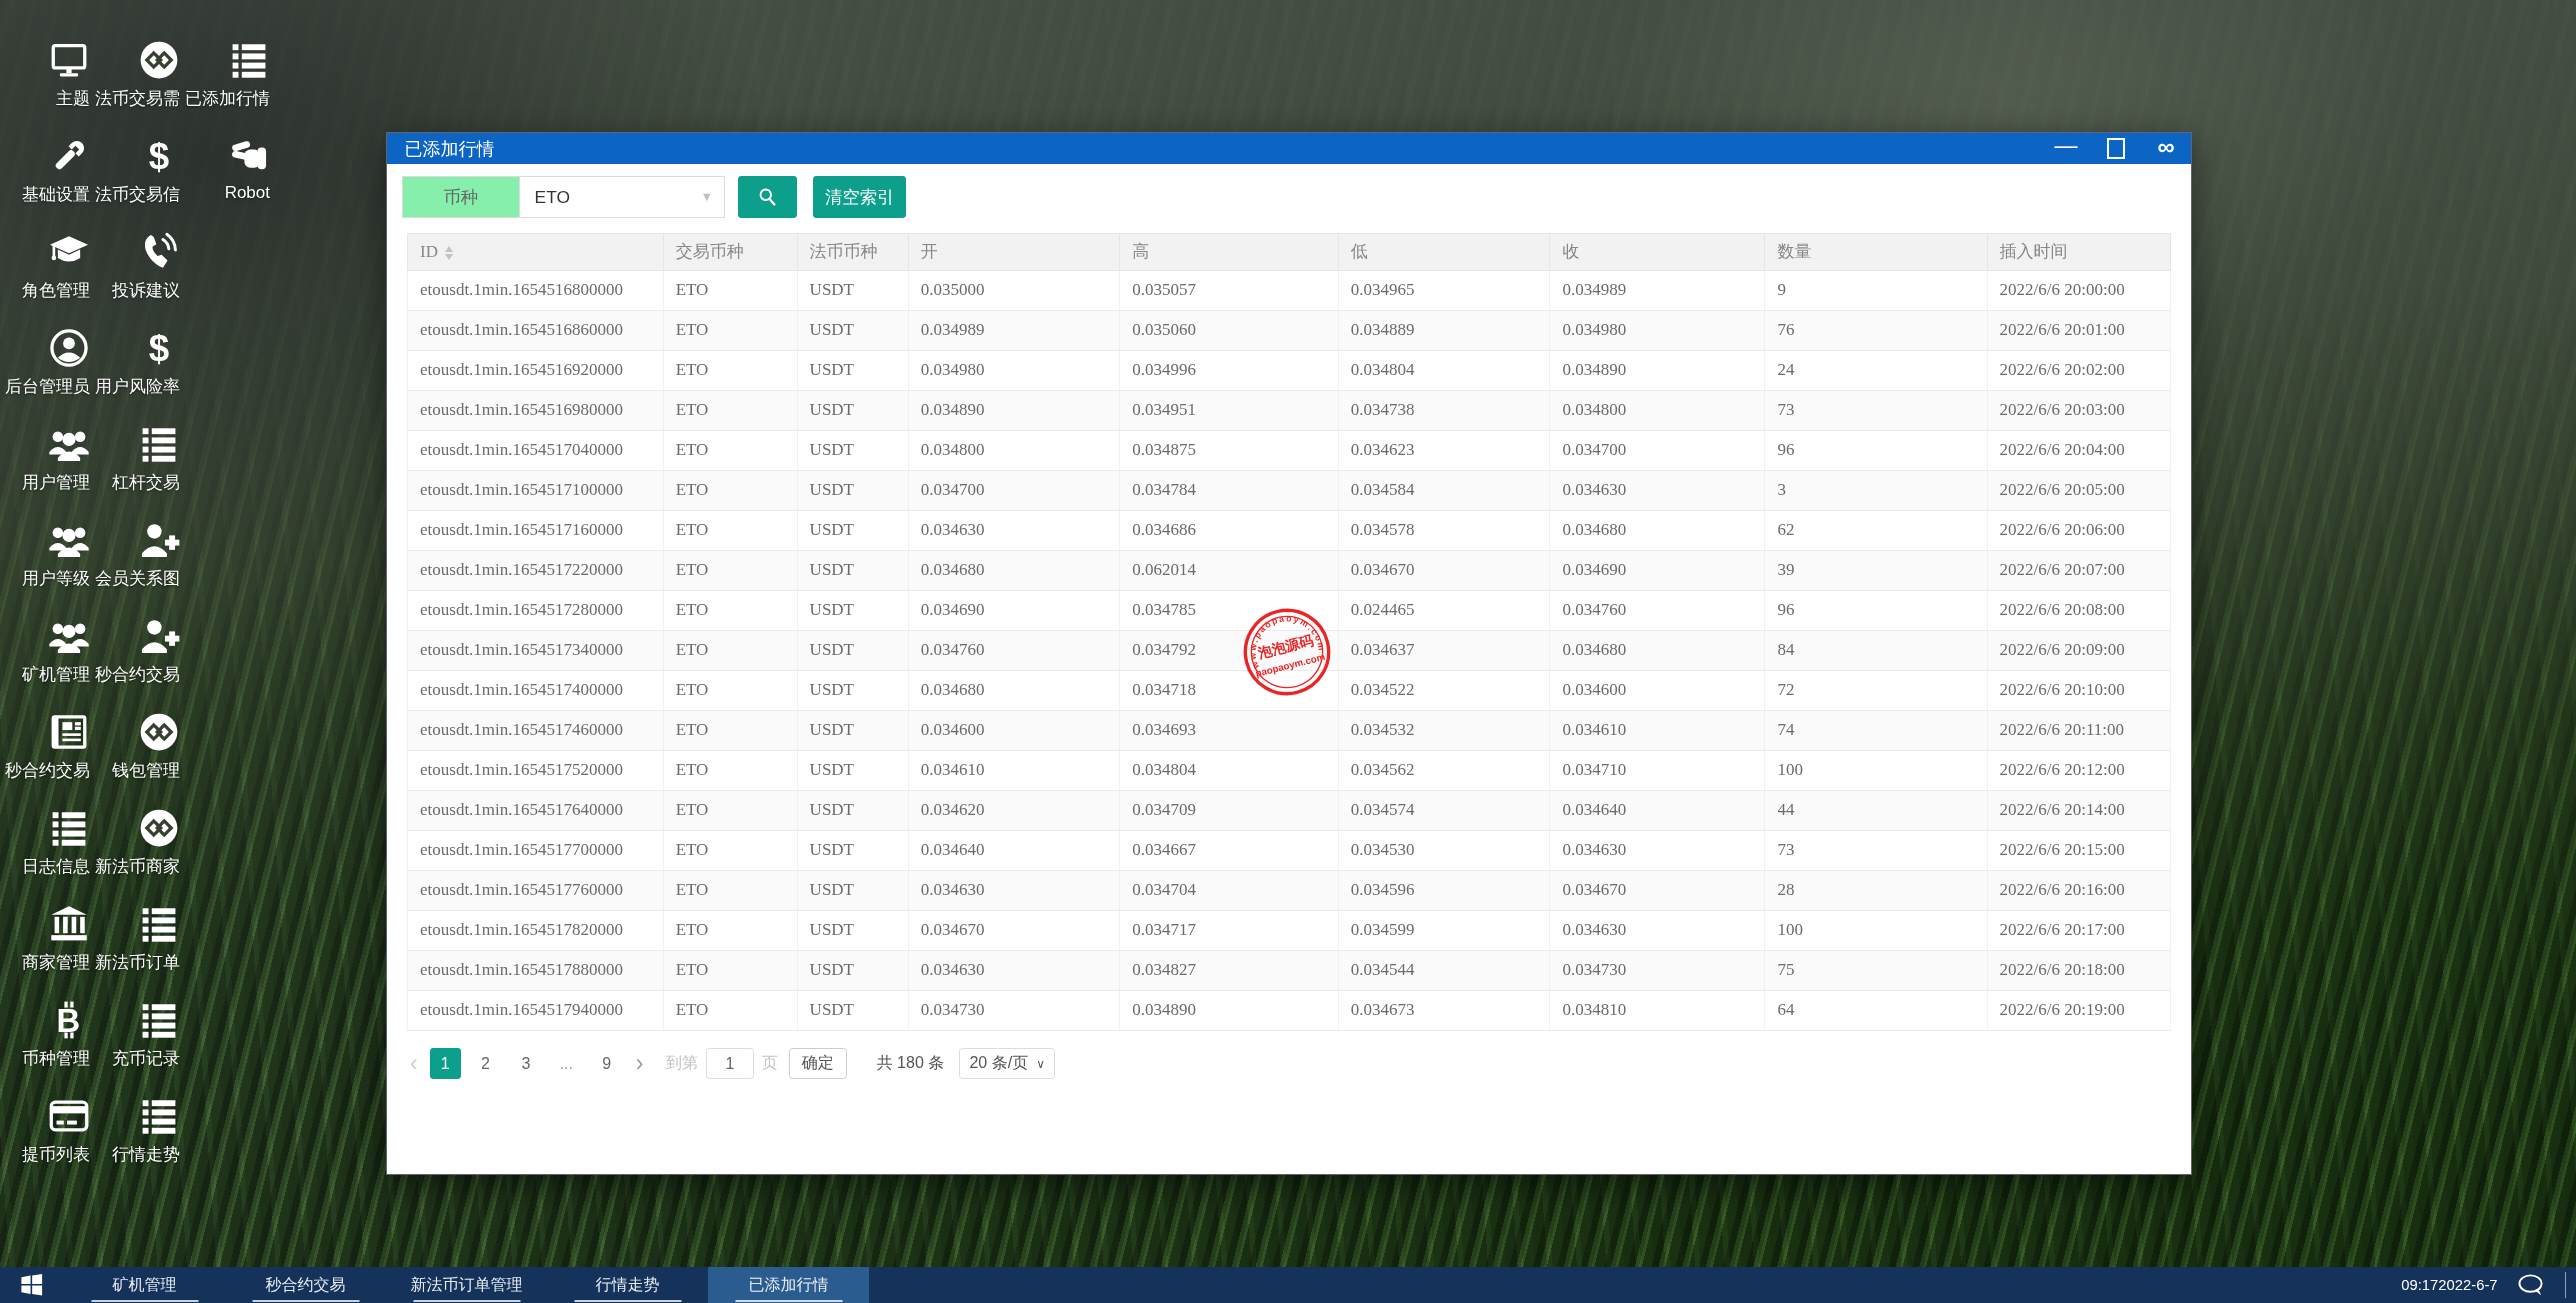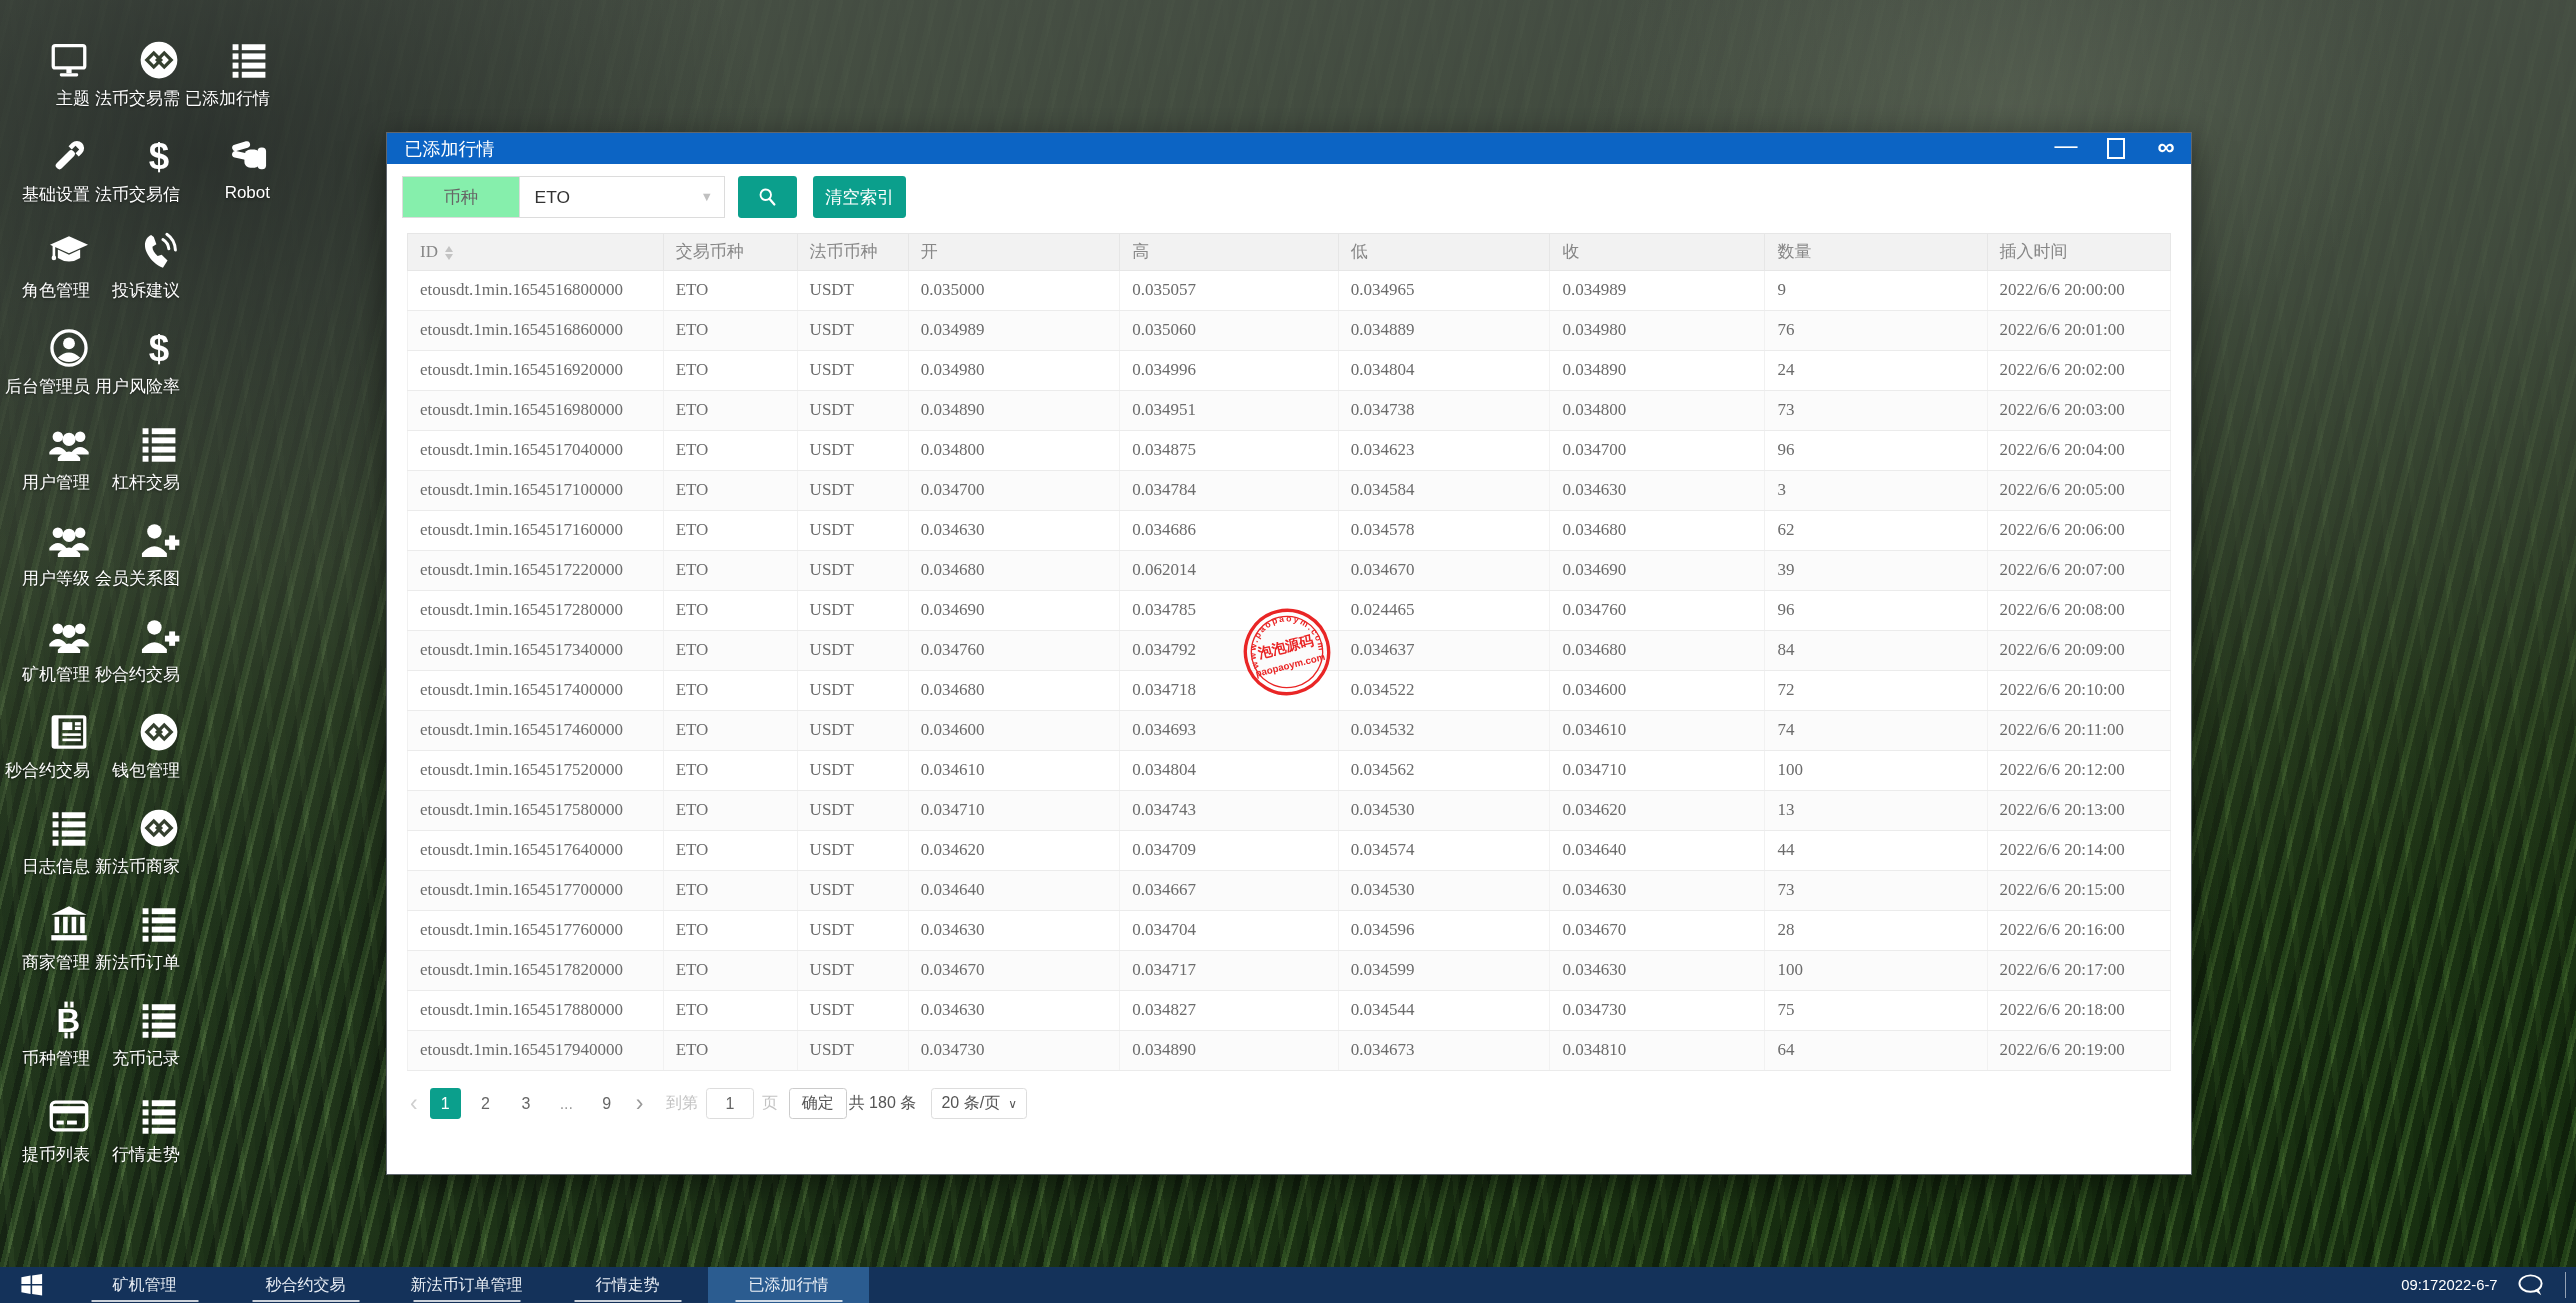--- a/index.html
+++ b/index.html
@@ -62,21 +62,21 @@
   #pager{display:flex;align-items:center;margin:17.4px 20px 0 23px;font-size:16px;color:#666;}
   .pg-chev{font-size:23px;color:#cfcfcf;margin-right:12px;cursor:pointer;}
   .pg-chev.next{color:#9a9a9a;margin-left:4px;}
   .pg{min-width:31px;height:31px;line-height:31px;text-align:center;border-radius:3.4px;margin-right:9.4px;cursor:pointer;color:#666;}
   .pg.active{background:#0b9f8c;color:#fff;}
   .pg.dots{color:#9a9a9a;cursor:default;}
   .pg-dim{color:#c3c3c3;margin:0 8px 0 10.7px;}
   #gotoBox{width:48px;height:31px;box-sizing:border-box;border:0.7px solid #ddd;border-radius:3.4px;text-align:center;font-size:16px;color:#666;background:#fff;}
   .pg-dim2{color:#c3c3c3;margin:0 10.7px 0 8px;}
   #okBtn{height:31px;padding:0 12px;border:0.7px solid #ccc;border-radius:3.4px;background:#fff;font-size:16px;color:#555;cursor:pointer;}
-  #total{margin-left:2px;color:#555;}
+  #total{margin-left:30px;color:#555;}
   #perpage{margin-left:14.8px;height:31px;box-sizing:border-box;border:0.7px solid #ddd;border-radius:3.4px;
     display:flex;align-items:center;padding:0 9.4px;color:#555;cursor:pointer;}
   #perpage .v-caret{margin-left:8px;font-size:12px;color:#555;}
 
   
   #stamp{position:absolute;left:1242px;top:607px;width:90px;height:90px;z-index:9;transform:rotate(-14deg);opacity:.92;}
 
   
   #taskbar{position:absolute;left:0;bottom:0;width:100%;height:36px;background:#14325a;z-index:20;display:flex;align-items:stretch;}
   #startBtn{width:64px;display:flex;align-items:center;justify-content:center;cursor:pointer;}
@@ -670,31 +670,20 @@
           <tr>
             <td>etousdt.1min.1654517520000</td>
             <td>ETO</td>
             <td>USDT</td>
             <td>0.034610</td>
             <td>0.034804</td>
             <td>0.034562</td>
             <td>0.034710</td>
             <td>100</td>
             <td>2022/6/6 20:12:00</td>
-          </tr>
-          <tr>
-            <td>etousdt.1min.1654517580000</td>
-            <td>ETO</td>
-            <td>USDT</td>
-            <td>0.034710</td>
-            <td>0.034743</td>
-            <td>0.034530</td>
-            <td>0.034620</td>
-            <td>13</td>
-            <td>2022/6/6 20:13:00</td>
           </tr>
           <tr>
             <td>etousdt.1min.1654517640000</td>
             <td>ETO</td>
             <td>USDT</td>
             <td>0.034620</td>
             <td>0.034709</td>
             <td>0.034574</td>
             <td>0.034640</td>
             <td>44</td>

